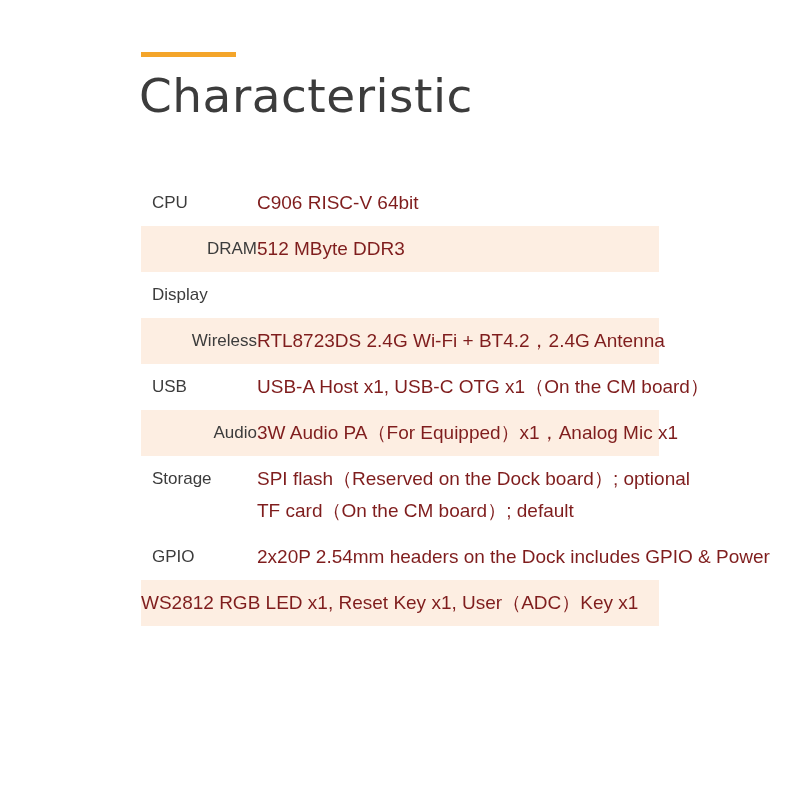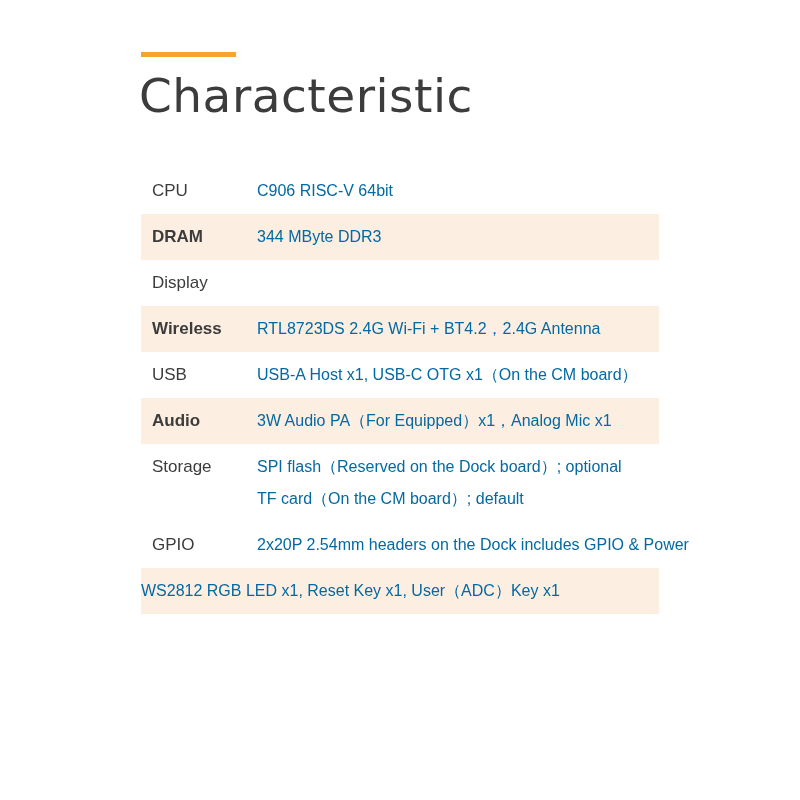--- a/index.html
+++ b/index.html
@@ -34,46 +34,47 @@
     top: 68px;
     font-size: 47px;
     font-weight: 400;
     letter-spacing: 0.5px;
     color: #3c3c3c;
     font-family: "DejaVu Sans", sans-serif;
   }
   .spec-table {
     position: absolute;
     left: 141px;
-    top: 168px;
+    top: 180px;
     width: 518px;
   }
   .spec-row {
     display: flex;
     align-items: flex-start;
     box-sizing: border-box;
   }
   .spec-row.shaded {
     background: #fdeee2;
   }
   .spec-row .label {
     width: 116px;
     flex: 0 0 116px;
     font-size: 17px;
     color: #3c3c3c;
     padding-left: 11px;
     box-sizing: border-box;
   }
   .spec-row.shaded .label {
-    font-weight: bold;
+    font-weight: normal;
+    text-align: right;
   }
   .spec-row .value {
     flex: 1 1 auto;
-    font-size: 16px;
-    color: #0369a1;
+    font-size: 19px;
+    color: #7f1d1d;
     line-height: 32px;
   }
   .value-line {
     display: block;
     white-space: nowrap;
   }
   
   .spec-row {
     padding-top: 7px;
     padding-bottom: 7px;
@@ -94,21 +95,21 @@
   <div class="spec-table">
       <div class="spec-row">
         <div class="label">CPU</div>
         <div class="value">
           <span class="value-line">C906 RISC-V 64bit</span>
         </div>
       </div>
       <div class="spec-row shaded">
         <div class="label">DRAM</div>
         <div class="value">
-          <span class="value-line">344 MByte DDR3</span>
+          <span class="value-line">512 MByte DDR3</span>
         </div>
       </div>
       <div class="spec-row">
         <div class="label">Display</div>
       </div>
       <div class="spec-row shaded">
         <div class="label">Wireless</div>
         <div class="value">
           <span class="value-line">RTL8723DS 2.4G Wi-Fi + BT4.2，2.4G Antenna</span>
         </div>

